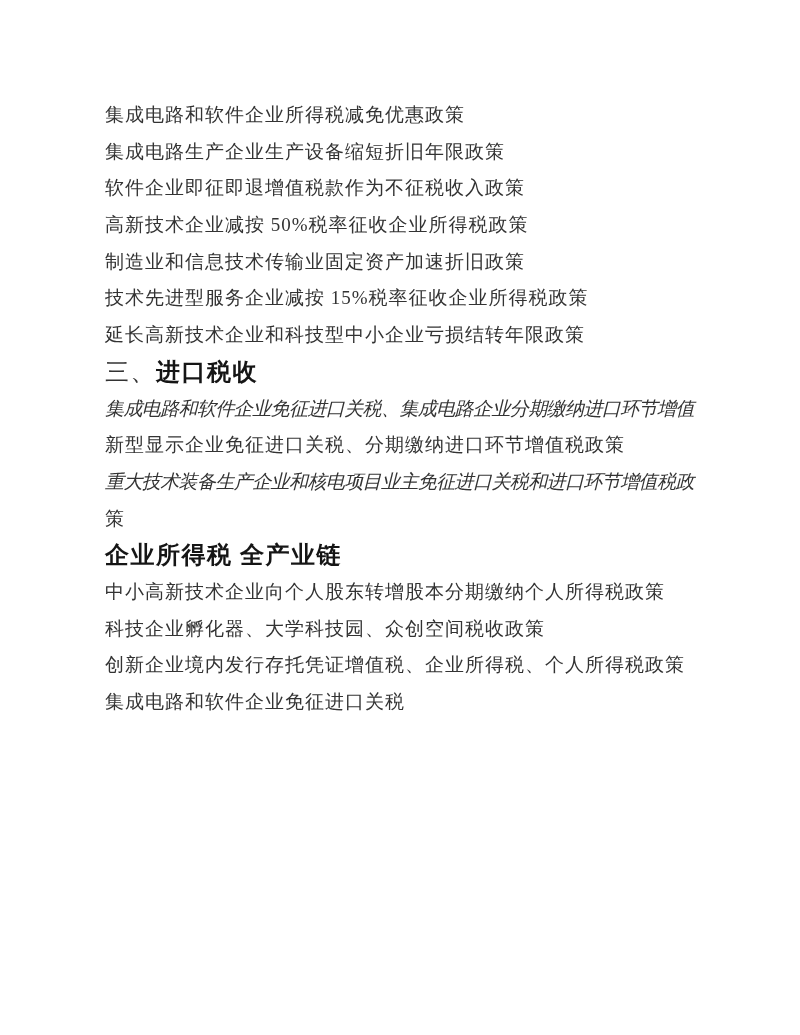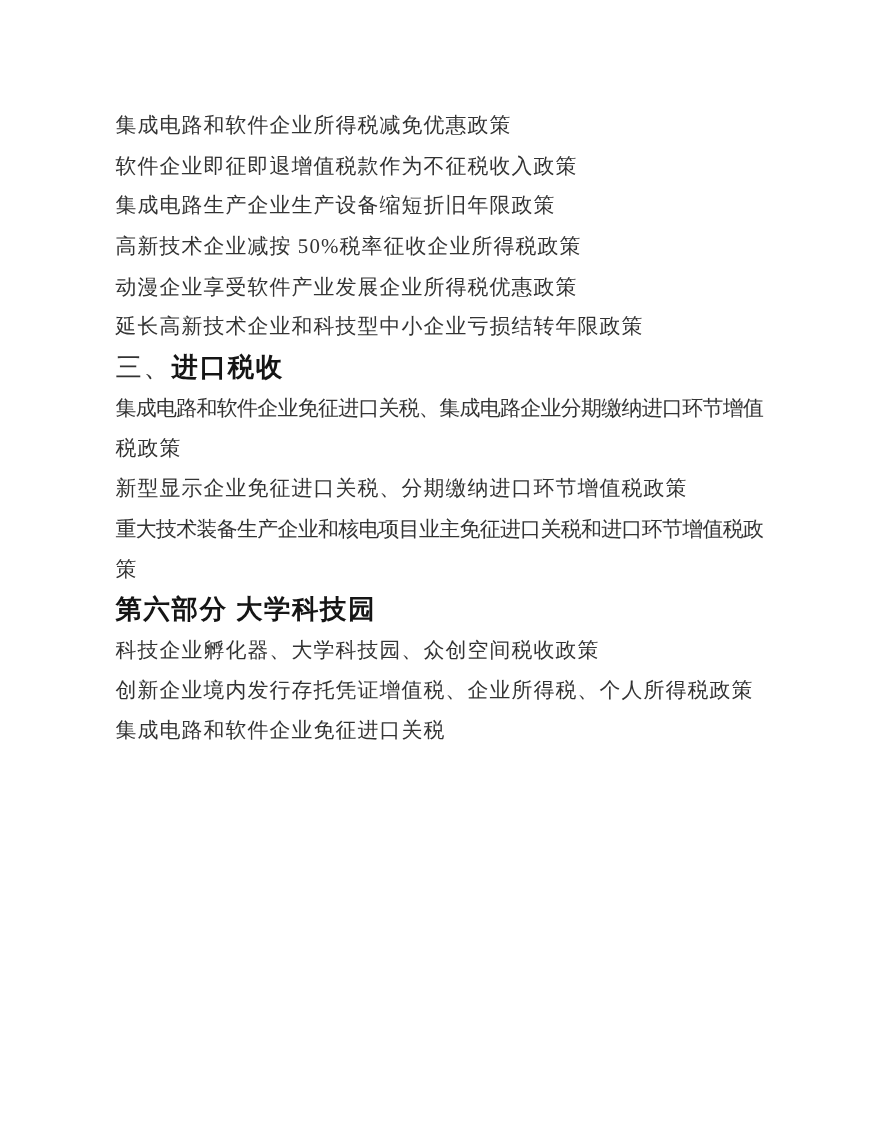--- a/index.html
+++ b/index.html
@@ -38,47 +38,49 @@
     letter-spacing: 1.5px;
     color: var(--heading-color, #151515);
   }
   .line.heading .prefix {
     font-weight: normal;
     color: var(--body-color, #333333);
   }
   
   .line.tight {
     letter-spacing: -0.6px;
+    font-style: italic;
   }
   .page-number {
     position: absolute;
     left: 0;
     top: 1008px;
     width: 100%;
     text-align: center;
     font-size: 13px;
     letter-spacing: 0.5px;
     color: var(--body-color, #333333);
   }
 </style>
 </head>
 <body>
 
 <div class="page" style="--page-bg: #ffffff; --body-color: #333333; --heading-color: #151515;">
   <div class="content">
       <p class="line body"><span>集成电路和软件企业所得税减免优惠政策</span></p>
+      <p class="line body"><span>集成电路生产企业生产设备缩短折旧年限政策</span></p>
       <p class="line body"><span>软件企业即征即退增值税款作为不征税收入政策</span></p>
-      <p class="line body"><span>集成电路生产企业生产设备缩短折旧年限政策</span></p>
       <p class="line body"><span>高新技术企业减按 50%税率征收企业所得税政策</span></p>
-      <p class="line body"><span>动漫企业享受软件产业发展企业所得税优惠政策</span></p>
+      <p class="line body"><span>制造业和信息技术传输业固定资产加速折旧政策</span></p>
+      <p class="line body"><span>技术先进型服务企业减按 15%税率征收企业所得税政策</span></p>
       <p class="line body"><span>延长高新技术企业和科技型中小企业亏损结转年限政策</span></p>
       <p class="line heading"><span class="prefix">三、</span><span>进口税收</span></p>
       <p class="line body tight"><span>集成电路和软件企业免征进口关税、集成电路企业分期缴纳进口环节增值</span></p>
-      <p class="line body"><span>税政策</span></p>
       <p class="line body"><span>新型显示企业免征进口关税、分期缴纳进口环节增值税政策</span></p>
       <p class="line body tight"><span>重大技术装备生产企业和核电项目业主免征进口关税和进口环节增值税政</span></p>
       <p class="line body"><span>策</span></p>
-      <p class="line heading"><span>第六部分 大学科技园</span></p>
+      <p class="line heading"><span>企业所得税 全产业链</span></p>
+      <p class="line body"><span>中小高新技术企业向个人股东转增股本分期缴纳个人所得税政策</span></p>
       <p class="line body"><span>科技企业孵化器、大学科技园、众创空间税收政策</span></p>
       <p class="line body"><span>创新企业境内发行存托凭证增值税、企业所得税、个人所得税政策</span></p>
       <p class="line body"><span>集成电路和软件企业免征进口关税</span></p>
     </div>
 </div>
 
 </body></html>

